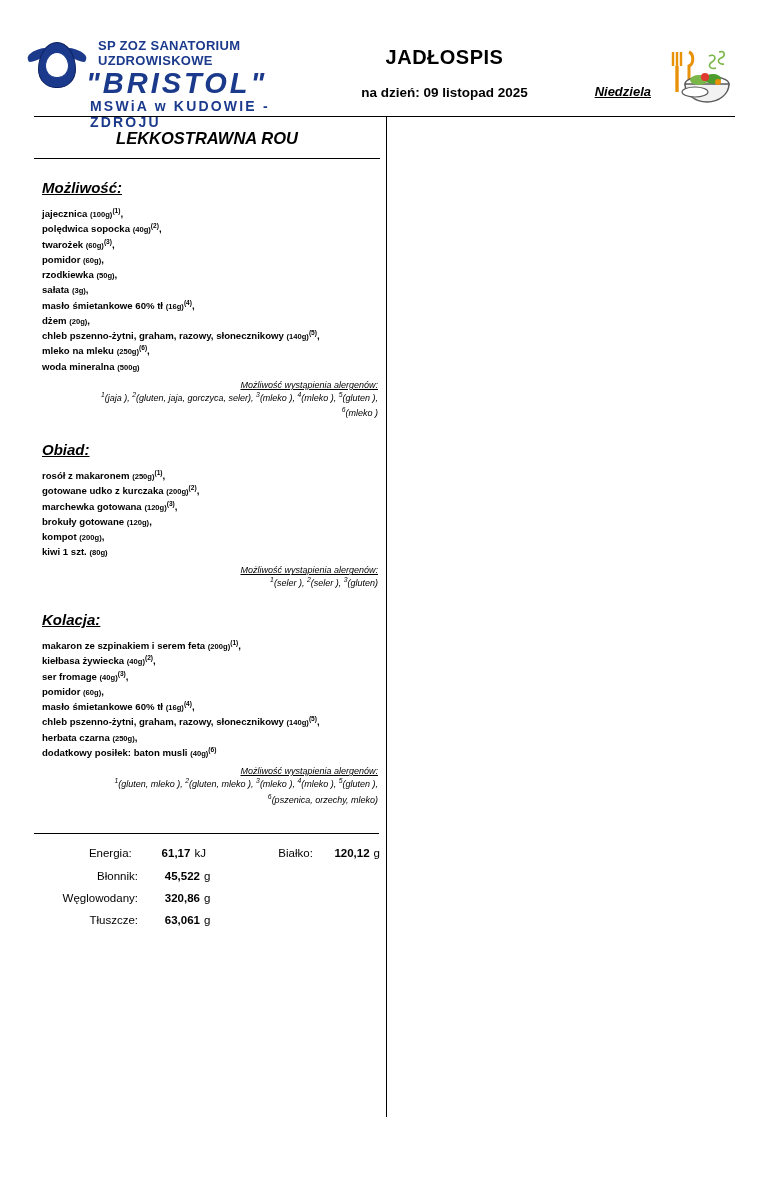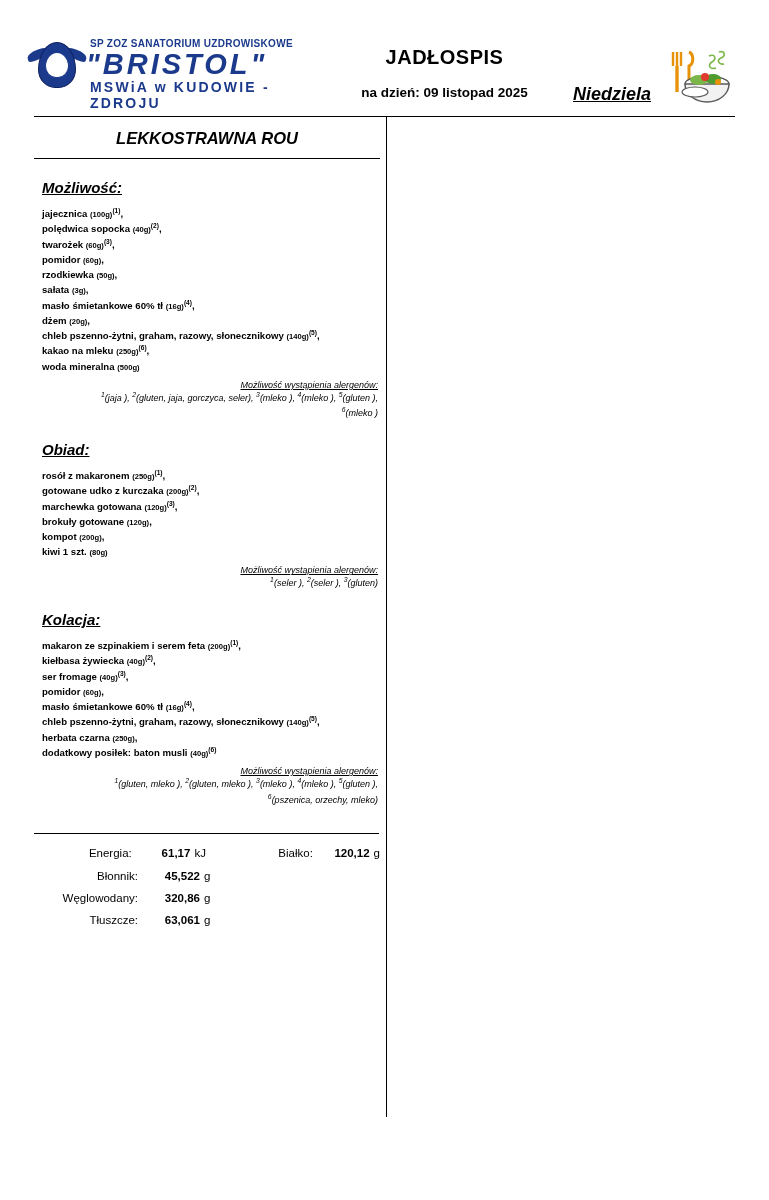--- a/index.html
+++ b/index.html
@@ -71,25 +71,25 @@
     left: 0; top: 8px;
     width: 100%;
     text-align: center;
     font-size: 5px;
     font-weight: bold;
     color: #1b3a8c;
     letter-spacing: 0.2px;
   }
   .logo-text { padding-top: 2px; }
   .logo-line1 {
-    font-size: 10px;
+    font-size: 13px;
     font-weight: bold;
     color: #1b3a8c;
     letter-spacing: 0.3px;
-    margin-left: 4px;
+    margin-left: 12px;
   }
   .logo-line2 {
     font-size: 29px;
     font-weight: bold;
     font-style: italic;
     color: #1b3a8c;
     letter-spacing: 3px;
     line-height: 1.05;
     white-space: nowrap;
   }
@@ -118,21 +118,21 @@
   }
   .day-block {
     width: 180px;
     display: flex;
     align-items: flex-start;
     justify-content: flex-end;
     gap: 10px;
     padding-top: 10px;
   }
   .day-name {
-    font-size: 18px;
+    font-size: 13px;
     font-weight: bold;
     font-style: italic;
     text-decoration: underline;
     margin-top: 38px;
     white-space: nowrap;
     margin-left: 8px;
   }
   .food-icon {
     width: 74px; height: 62px;
     position: relative;
@@ -320,21 +320,21 @@
             <div class="dish-list">
               <div class="dish"><span>jajecznica</span> <span class="gram">(100g)</span><sup>(1)</sup><span>,</span></div>
               <div class="dish"><span>polędwica sopocka</span> <span class="gram">(40g)</span><sup>(2)</sup><span>,</span></div>
               <div class="dish"><span>twarożek</span> <span class="gram">(60g)</span><sup>(3)</sup><span>,</span></div>
               <div class="dish"><span>pomidor</span> <span class="gram">(60g)</span><span>,</span></div>
               <div class="dish"><span>rzodkiewka</span> <span class="gram">(50g)</span><span>,</span></div>
               <div class="dish"><span>sałata</span> <span class="gram">(3g)</span><span>,</span></div>
               <div class="dish"><span>masło śmietankowe 60% tł</span> <span class="gram">(16g)</span><sup>(4)</sup><span>,</span></div>
               <div class="dish"><span>dżem</span> <span class="gram">(20g)</span><span>,</span></div>
               <div class="dish"><span>chleb pszenno-żytni, graham, razowy, słonecznikowy</span> <span class="gram">(140g)</span><sup>(5)</sup><span>,</span></div>
-              <div class="dish"><span>kakao na mleku</span> <span class="gram">(250g)</span><sup>(6)</sup><span>,</span></div>
+              <div class="dish"><span>mleko na mleku</span> <span class="gram">(250g)</span><sup>(6)</sup><span>,</span></div>
               <div class="dish"><span>woda mineralna</span> <span class="gram">(500g)</span></div>
             </div>
             <div class="allergen-block">
               <div class="allergen-head">Możliwość wystąpienia alergenów:</div>
               <div class="allergen-text"><sup>1</sup>(jaja ), <sup>2</sup>(gluten, jaja, gorczyca,  seler), <sup>3</sup>(mleko ), <sup>4</sup>(mleko ), <sup>5</sup>(gluten  ),</div>
               <div class="allergen-text"><sup>6</sup>(mleko )</div>
             </div>
           </div>
           <div class="meal">
             <div class="meal-title">Obiad:</div>

